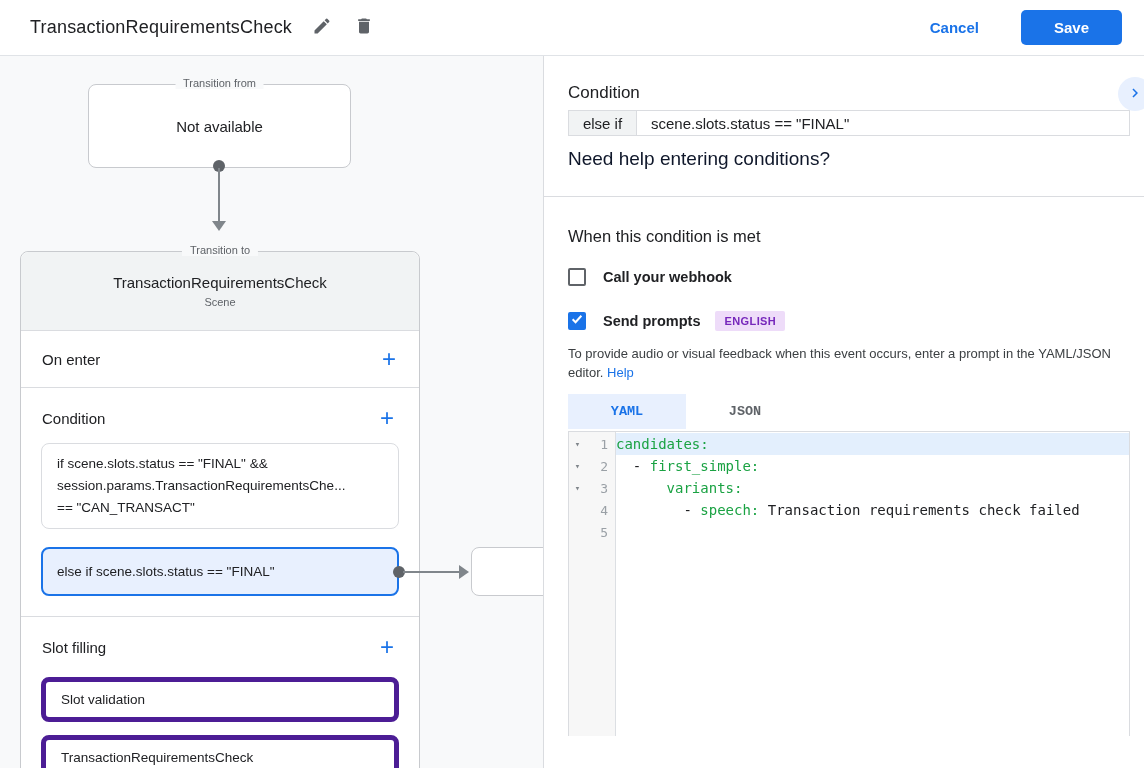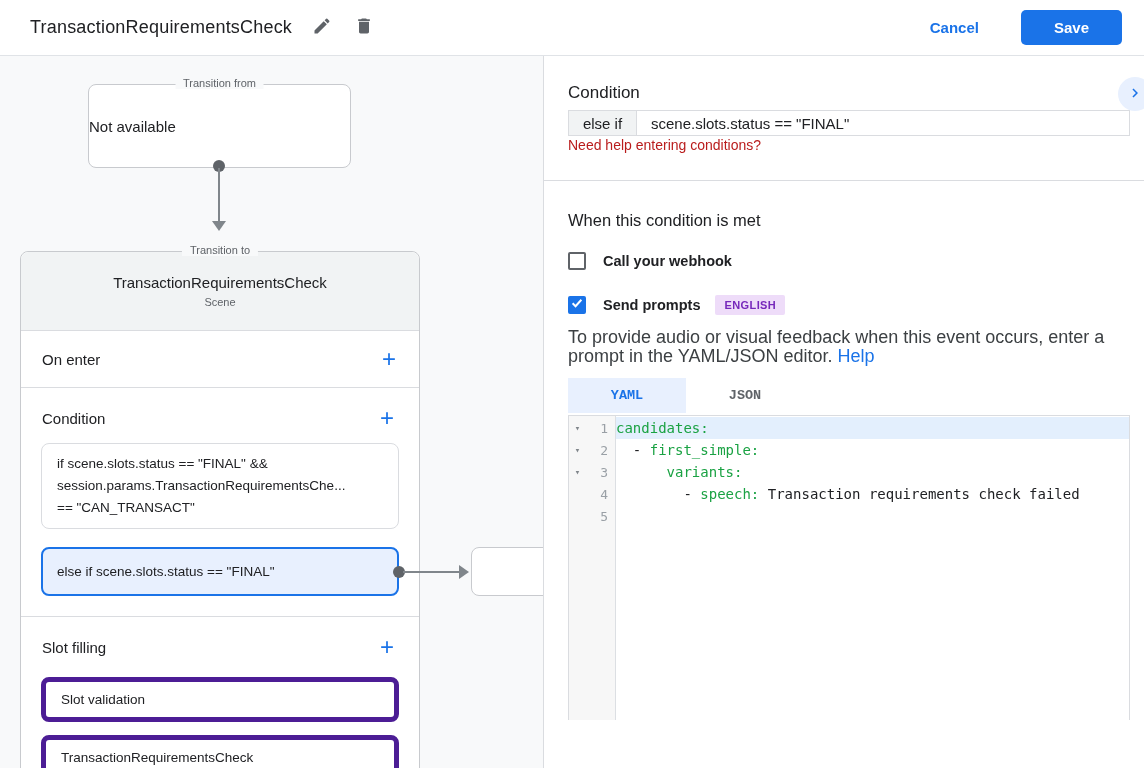--- a/index.html
+++ b/index.html
@@ -23,21 +23,21 @@
   .main { display:flex; height:712px; }
   .canvas { position:relative; width:543px; background:#f8f9fa; overflow:hidden; flex:none; }
   .panel { position:relative; flex:1; background:#fff; border-left:1px solid #dadce0;
            padding:0 14px 0 24px; overflow:hidden; }
 
   
   .node { position:absolute; background:#fff; border:1px solid #c8cace; border-radius:8px; }
   .legend { position:absolute; top:-8px; left:50%; transform:translateX(-50%);
             background:#f8f9fa; padding:0 8px; font-size:11px; color:#5f6368; white-space:nowrap; }
   .from-box { left:88px; top:28px; width:263px; height:84px;
-              display:flex; align-items:center; }
+              display:flex; align-items:center; justify-content:center; }
   .from-box .content { font-size:15px; color:#202124; }
 
   .v-dot { position:absolute; left:213px; top:104px; width:12px; height:12px;
            border-radius:50%; background:#5f6368; }
   .v-line { position:absolute; left:218px; top:112px; width:2px; height:54px; background:#80868b; }
   .v-arrow { position:absolute; left:212px; top:165px; width:0; height:0;
              border-left:7px solid transparent; border-right:7px solid transparent;
              border-top:10px solid #80868b; }
 
   .scene-card { position:absolute; left:20px; top:195px; width:400px; height:540px;
@@ -82,35 +82,35 @@
   
   .panel h2.panel-title { margin-top:27px; font-size:17px; font-weight:400; color:#202124; }
   .chev-btn { position:absolute; top:21px; right:-8px; width:34px; height:34px; border:none;
               border-radius:50%; background:#e8f0fe; display:flex; align-items:center;
               justify-content:center; cursor:pointer; }
   .cond-row { display:flex; margin-top:7px; height:26px; }
   .cond-prefix { width:68px; background:#f1f3f4; border:1px solid #dadce0; border-right:none;
                  display:flex; align-items:center; justify-content:center; font-size:15px; color:#202124; }
   .cond-input { flex:1; border:1px solid #dadce0; font-size:15px; color:#202124;
                 padding:0 14px; font-family:"Liberation Sans", sans-serif; outline:none; background:#fff; }
-  .help-link { display:inline-block; font-size:14px; color:#b91c1c;
+  .help-link { display:inline-block; margin-top:12px; font-size:19px; color:#0f172a;
                text-decoration:none; cursor:pointer; }
   .divider { height:1px; background:#dadce0; margin:26px -14px 0 -24px; }
   .when-title { margin-top:30px; font-size:16.5px; font-weight:400; color:#202124; }
 
   .check-row { display:flex; align-items:center; margin-top:22px; }
   .check-row + .check-row { margin-top:25px; }
   .cbx { width:18px; height:18px; border:2px solid #5f6368; border-radius:2px; background:#fff;
          flex:none; cursor:pointer; display:flex; align-items:center; justify-content:center; }
   .cbx.checked { background:#1a73e8; border-color:#1a73e8; }
   .check-label { margin-left:17px; font-size:14.5px; font-weight:bold; color:#202124; }
   .lang-badge { margin-left:15px; background:#eedcf9; color:#7627bb; font-size:11px;
                 font-weight:bold; letter-spacing:.4px; padding:4px 9px; border-radius:2px; }
 
-  .prompt-desc { margin-top:13px; font-size:18px; line-height:19px; color:#3c4043; max-width:578px; }
+  .prompt-desc { margin-top:13px; font-size:13px; line-height:19px; color:#3c4043; max-width:578px; }
   .prompt-desc a { color:#1a73e8; text-decoration:none; cursor:pointer; }
 
   .tabs { display:flex; margin-top:12px;font-family:Liberation Mono, monospace; }
   .tab { width:118px; height:35px; display:flex; align-items:center; justify-content:center;
          font-size:13.5px; font-weight:bold; color:#5f6368; cursor:pointer; }
   .tab.active { background:#e8f0fe; color:#1a73e8; }
 
   .editor { margin-top:2px; border:1px solid #dadce0; border-bottom:none; height:305px;
             display:flex; font-family:"DejaVu Sans Mono", monospace; font-size:14px; }
   .gutter { width:47px; background:#f7f7f7; border-right:1px solid #dcdfe3; flex:none;

